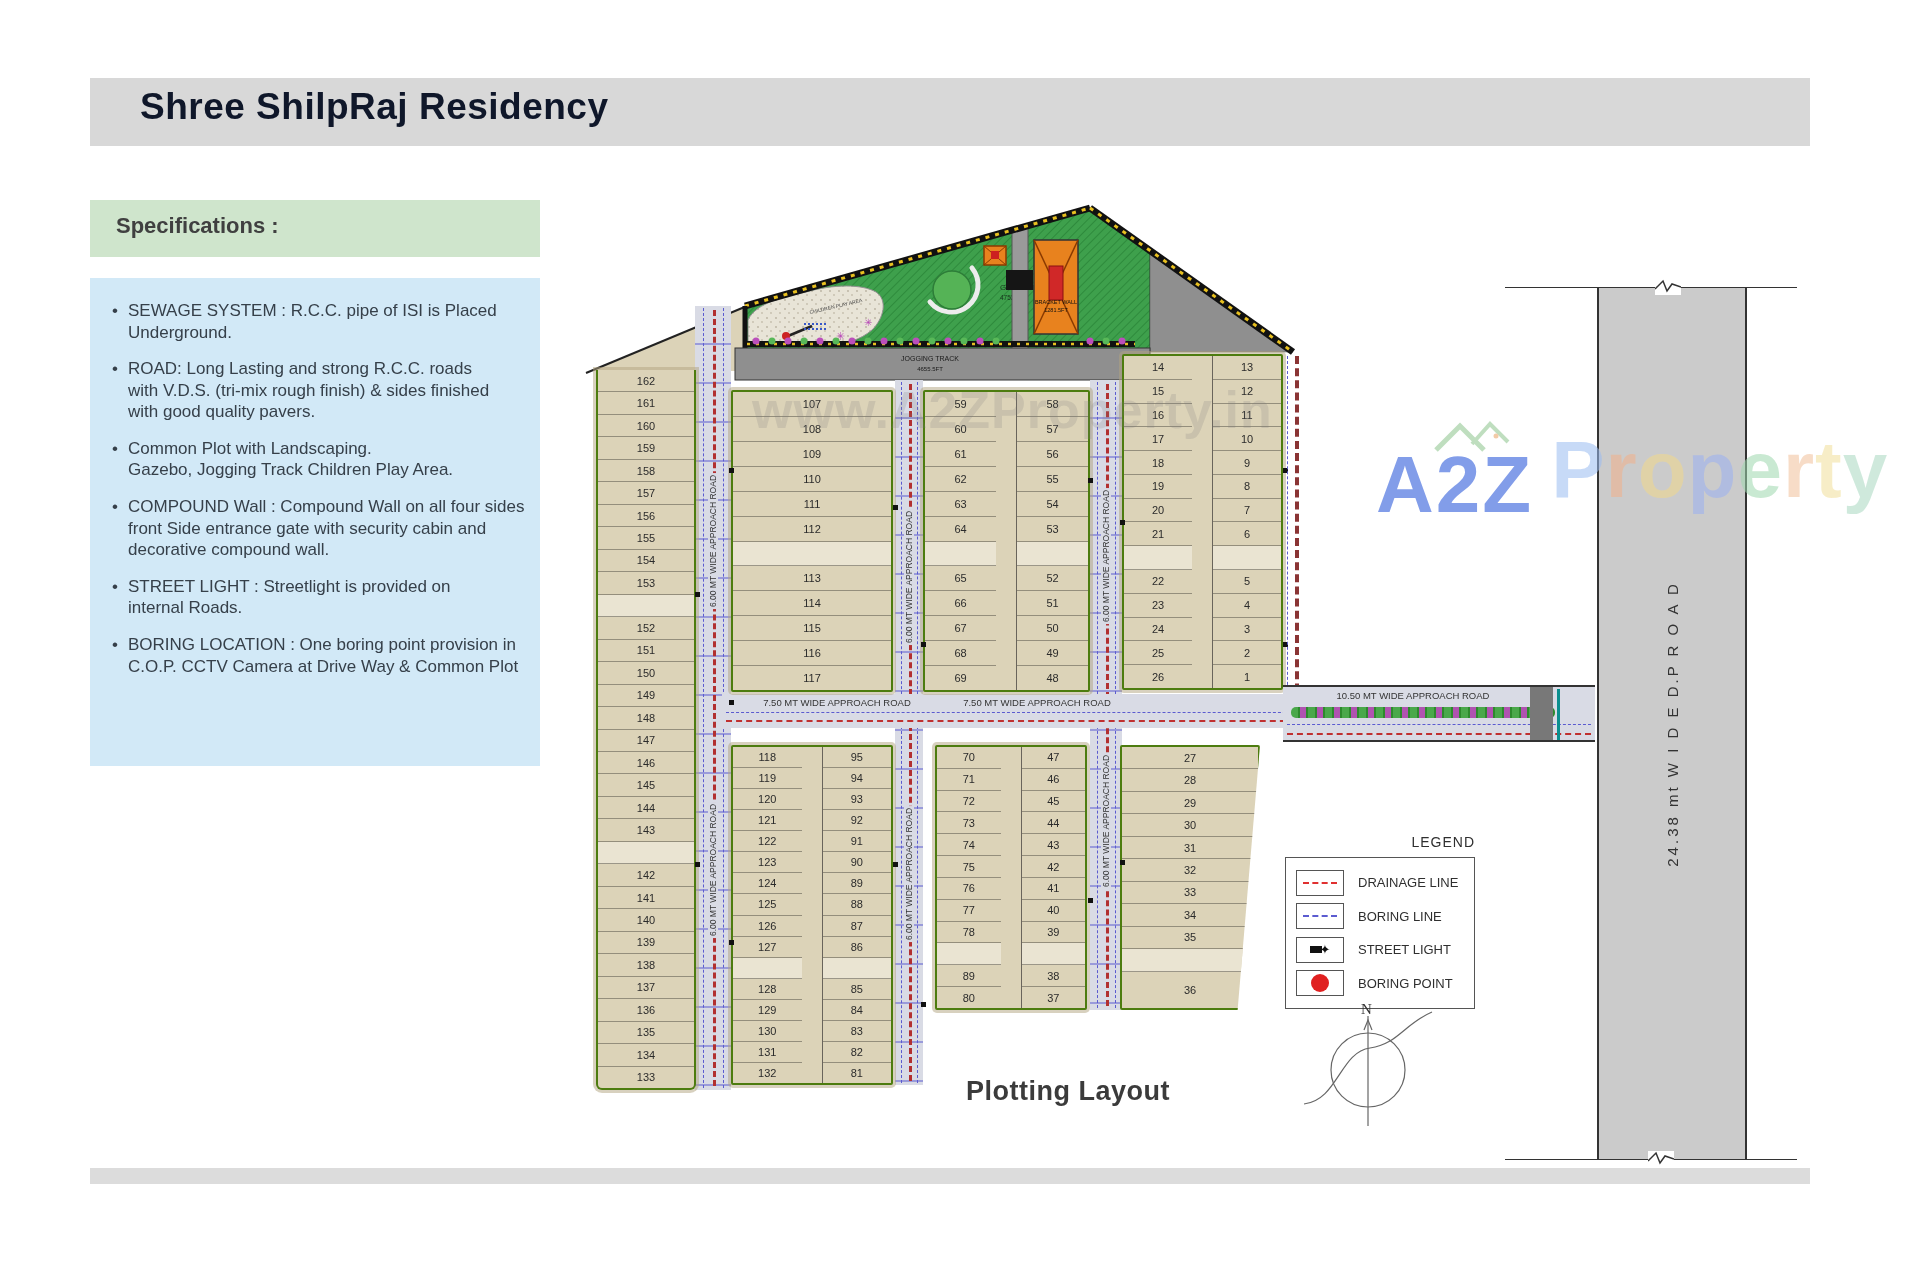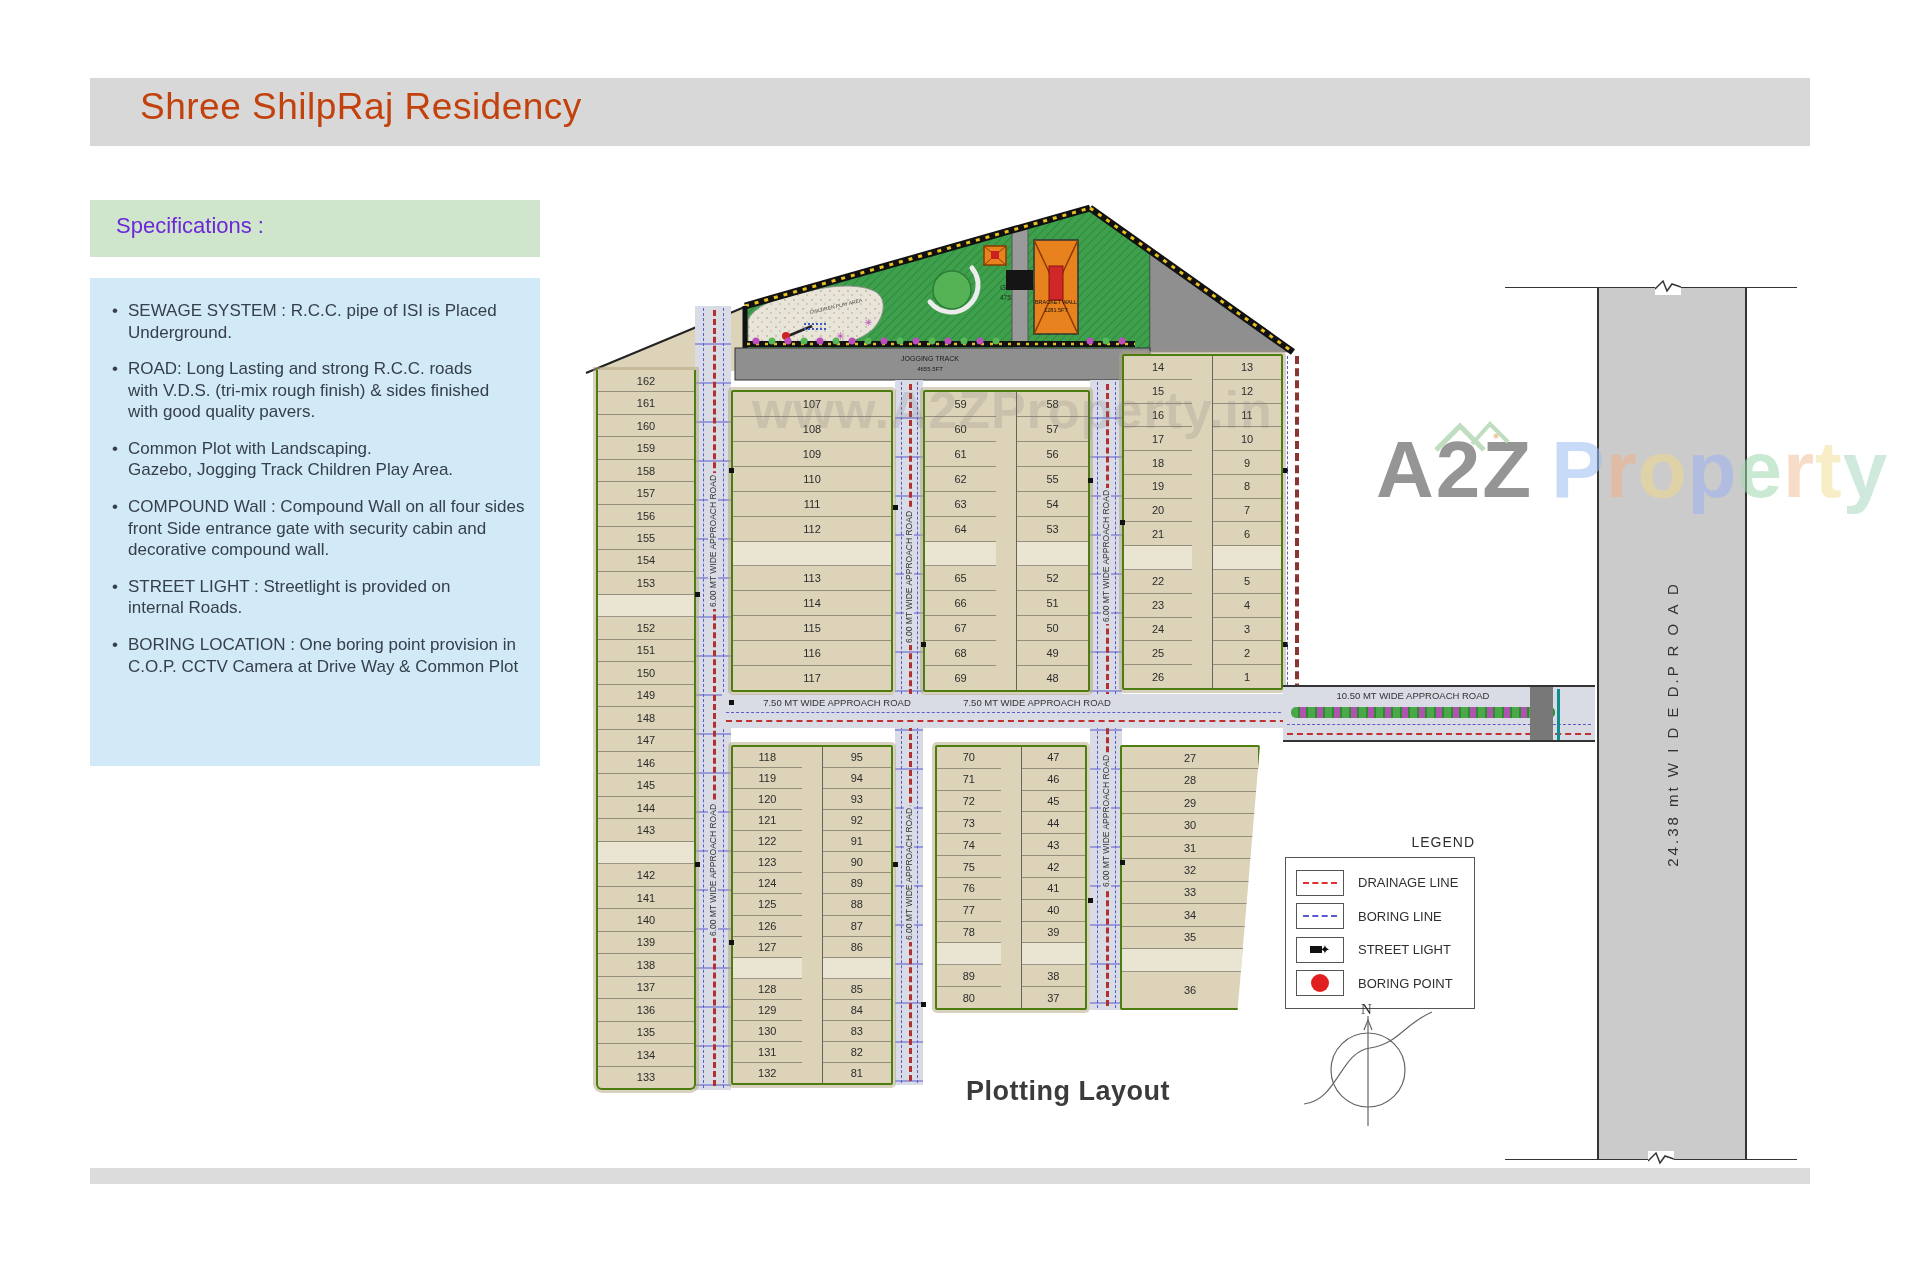--- a/index.html
+++ b/index.html
@@ -2,23 +2,23 @@
 <html><head>
 <meta charset="utf-8">
 <style>
   html,body{margin:0;padding:0;}
   body{width:1920px;height:1268px;position:relative;background:#fff;overflow:hidden;
        font-family:"Liberation Sans",sans-serif;}
   .abs{position:absolute;}
 
   
   .header-band{left:90px;top:78px;width:1720px;height:68px;background:#d8d8d8;}
-  .header-title{left:140px;top:86px;font-size:37px;font-weight:normal;color:#c2410c;letter-spacing:.5px;}
+  .header-title{left:140px;top:86px;font-size:37px;font-weight:bold;color:#0f172a;letter-spacing:.5px;}
   .spec-band{left:90px;top:200px;width:450px;height:57px;background:#cfe5cc;}
-  .spec-heading{left:116px;top:213px;font-size:22px;font-weight:normal;color:#6d28d9;}
+  .spec-heading{left:116px;top:213px;font-size:22px;font-weight:bold;color:#404040;}
   .spec-box{left:90px;top:278px;width:450px;height:488px;background:#d2e9f7;padding:22px 10px 0 22px;box-sizing:border-box;}
   .spec-item{display:flex;margin-bottom:15px;color:#36404a;font-size:17px;line-height:1.27;}
   .spec-bullet{width:16px;flex:0 0 16px;}
   .footer-band{left:90px;top:1168px;width:1720px;height:16px;background:#dcdcdc;}
 
   
   .block{background:#dcd3b8;border:2px solid #4d7c0f;border-radius:2px;
          box-shadow:0 0 0 3px rgba(178,163,128,.5);display:flex;overflow:hidden;box-sizing:border-box;}
   .block.strip{border-radius:0 0 6px 6px;border-top:none;}
   .col{flex:1;display:flex;flex-direction:column;}
@@ -523,21 +523,21 @@
   <path d="M66,30 L70,20 L74,30" fill="none" stroke="#666" stroke-width="1.2"></path>
   <line x1="70" y1="16" x2="70" y2="126" stroke="#666" stroke-width="1.2"></line>
   <circle cx="70" cy="70" r="37" fill="none" stroke="#666" stroke-width="1.2"></circle>
   <path d="M6,104 C40,100 42,52 72,48 C100,44 106,24 134,12" fill="none" stroke="#666" stroke-width="1.2"></path>
 </svg>
 
 <div class="abs caption">Plotting Layout</div>
 
 <div class="abs wm-center">www.A2ZProperty.in</div>
 <div class="abs wm-logo">
-  <span class="wm-a2z" id="wm-a2z" style="color: #404040;">A2Z</span>
+  <span class="wm-a2z" id="wm-a2z" style="color: #1d4ed8; margin-top: 15px;">A2Z</span>
   <svg style="position:absolute;left:58px;top:-14px;width:80px;height:38px;" viewBox="0 0 80 38">
     <polyline points="2,34 26,10 50,34" fill="none" stroke="#8cc48c" stroke-width="5"></polyline>
     <polyline points="38,28 56,8 74,26" fill="none" stroke="#8cc48c" stroke-width="4"></polyline>
     <circle cx="62" cy="20" r="2.5" fill="#e8a060"></circle>
   </svg>
   <span class="wm-prop" id="wm-property"><span style="color: rgb(155, 188, 242);">P</span><span style="color: rgb(242, 177, 138);">r</span><span style="color: rgb(242, 217, 138);">o</span><span style="color: rgb(155, 176, 242);">p</span><span style="color: rgb(158, 216, 174);">e</span><span style="color: rgb(242, 192, 154);">r</span><span style="color: rgb(242, 224, 154);">t</span><span style="color: rgb(168, 216, 192);">y</span></span>
 </div>
 
 <div class="abs footer-band"></div>
 

